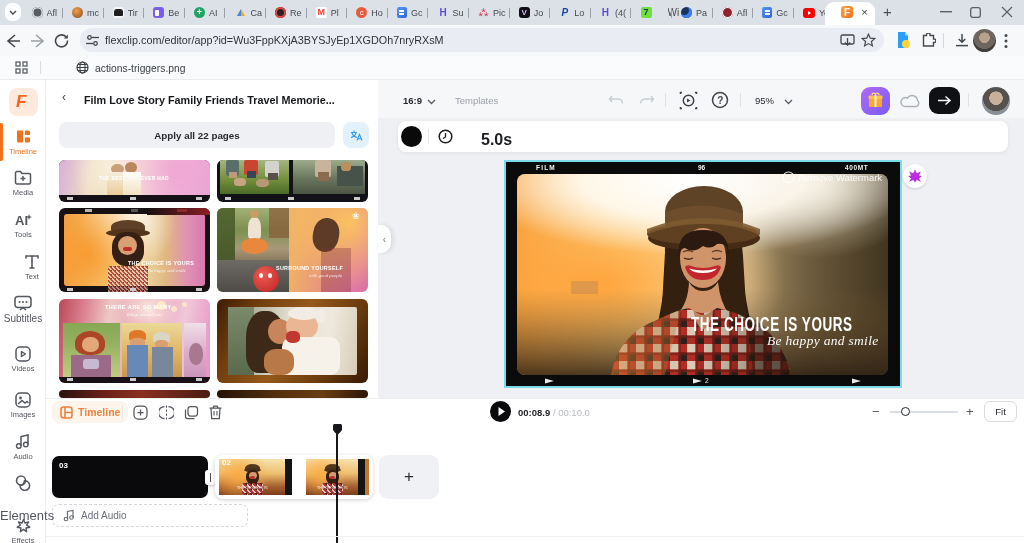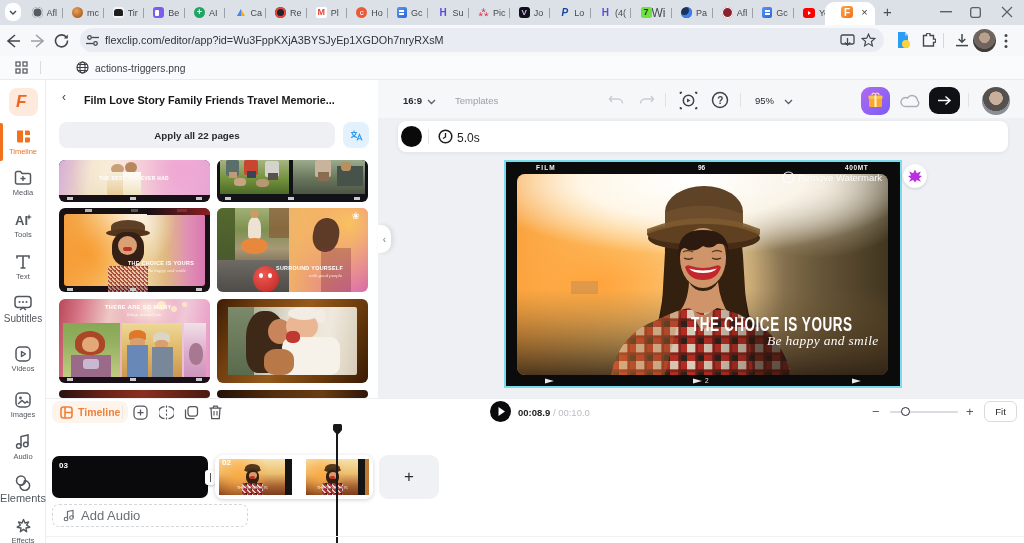--- a/index.html
+++ b/index.html
@@ -94,21 +94,21 @@
     <div style="margin-left:4px;font-size:9px;color:#45494e;width:14px;overflow:hidden;white-space:nowrap">Lo</div>
   </div>
 <div class="a" style="left:589.8px;top:8px;width:1px;height:10px;background:#9ba1a9"></div>
 <div class="a fx" style="left:599.9px;top:6px;height:13px">
     <div style="width:11px;height:11px;color:#5b4be0;font-size:10px;font-weight:bold;text-align:center;line-height:11px">H</div>
     <div style="margin-left:4px;font-size:9px;color:#45494e;width:14px;overflow:hidden;white-space:nowrap">(4(</div>
   </div>
 <div class="a" style="left:630.4px;top:8px;width:1px;height:10px;background:#9ba1a9"></div>
 <div class="a fx" style="left:640.5px;top:6px;height:13px">
     <div style="width:11px;height:11px;border-radius:2px;background:#70e03e;color:#17344d;font-size:9px;font-weight:bold;text-align:center;line-height:11px">7</div>
-    <div style="margin-left:0;font-size:12px;color:#45494e;width:14px;overflow:hidden;white-space:nowrap">Wi</div>
+    <div style="margin-left:16px;font-size:10px;color:#45494e;width:14px;overflow:hidden;white-space:nowrap">Wi</div>
   </div>
 <div class="a" style="left:671.0px;top:8px;width:1px;height:10px;background:#9ba1a9"></div>
 <div class="a fx" style="left:681.1px;top:6px;height:13px">
     <div style="width:11px;height:11px;border-radius:6px;background:#17335e;box-shadow:inset -2px -2px 0 1px #3d7ff0"></div>
     <div style="margin-left:4px;font-size:9px;color:#45494e;width:14px;overflow:hidden;white-space:nowrap">Pa</div>
   </div>
 <div class="a" style="left:711.6px;top:8px;width:1px;height:10px;background:#9ba1a9"></div>
 <div class="a fx" style="left:721.7px;top:6px;height:13px">
     <div style="width:11px;height:11px;border-radius:6px;background:#8c2130;box-shadow:inset 0 0 0 1px #fff"></div>
     <div style="margin-left:4px;font-size:9px;color:#45494e;width:14px;overflow:hidden;white-space:nowrap">Afl</div>
@@ -231,21 +231,21 @@
   </div>
 <div class="a" style="left:0;top:210px;width:46px;text-align:center;z-index:6">
     <div style="height:19px;display:flex;align-items:center;justify-content:center">
       <svg width="20" height="16">
         <text x="2" y="13" font-size="13" font-weight="bold" fill="#53575e" font-family="Liberation Sans">AI</text>
         <path d="M16 2 L16.8 4.2 L19 5 L16.8 5.8 L16 8 L15.2 5.8 L13 5 L15.2 4.2 Z" fill="#53575e"></path>
       </svg>
     </div>
     <div style="font-size:7.5px;color:#53575e;margin-top:1px">Tools</div>
   </div>
-<div class="a" style="left:0;top:252px;width:46px;text-align:center;z-index:6">
+<div class="a" style="left:9px;top:252px;width:46px;text-align:center;z-index:6">
     <div style="height:19px;display:flex;align-items:center;justify-content:center">
       <svg width="16" height="16">
         <path d="M2 4.5 L2 2 L14 2 L14 4.5 M8 2 L8 14 M5.5 14 L10.5 14" stroke="#53575e" stroke-width="1.6" fill="none"></path>
       </svg>
     </div>
     <div style="font-size:7.5px;color:#53575e;margin-top:1px">Text</div>
   </div>
 <div class="a" style="left:0;top:293px;width:46px;text-align:center;z-index:6">
     <div style="height:19px;display:flex;align-items:center;justify-content:center">
       <svg width="18" height="16">
@@ -287,21 +287,21 @@
     </div>
     <div style="font-size:7.5px;color:#53575e;margin-top:1px">Audio</div>
   </div>
 <div class="a" style="left:0;top:473px;width:46px;text-align:center;z-index:6">
     <div style="height:19px;display:flex;align-items:center;justify-content:center">
       <svg width="17" height="16">
         <circle cx="6" cy="5.5" r="4.5" fill="none" stroke="#53575e" stroke-width="1.5"></circle>
         <path d="M9.5 5.8 A4.8 4.8 0 1 1 5 10.6 A5.5 5.5 0 0 0 9.5 5.8 Z" fill="none" stroke="#53575e" stroke-width="1.5"></path>
       </svg>
     </div>
-    <div style="font-size:11px;color:#53575e;margin-top:0">Elements</div>
+    <div style="font-size:13px;color:#53575e;margin-top:16px">Elements</div>
   </div>
 <div class="a" style="left:0;top:516px;width:46px;text-align:center;z-index:6">
     <div style="height:19px;display:flex;align-items:center;justify-content:center">
       <svg width="17" height="16">
         <path d="M8.5 1.5 L10 5 L13.6 4 L11.6 7.2 L14.8 9.2 L11 10 L11.6 13.8 L8.5 11.4 L5.4 13.8 L6 10 L2.2 9.2 L5.4 7.2 L3.4 4 L7 5 Z" fill="none" stroke="#53575e" stroke-width="1.4" stroke-linejoin="round"></path>
       </svg>
     </div>
     <div style="font-size:7.5px;color:#53575e;margin-top:1px">Effects</div>
   </div>
 <div class="a" style="left:47px;top:80px;width:331px;height:318px;background:#fff"></div>
@@ -489,21 +489,21 @@
   </svg>
 <div class="a" style="left:968px;top:93px;width:1px;height:14px;background:#e0e2e6"></div>
 <div class="a" style="left:982px;top:87px;width:28px;height:28px;border-radius:50%;background:radial-gradient(circle at 50% 40%,#c8b09a 0 30%,#55514e 32% 58%,#8a8f96 60%),#777"></div>
 <div class="a" style="left:398px;top:121px;width:610px;height:31px;background:#fff;border-radius:8px;box-shadow:0 1px 4px rgba(20,22,26,.07)"></div>
 <div class="a" style="left:401px;top:126px;width:21px;height:21px;border-radius:50%;background:#0a0a0a"></div>
 <div class="a" style="left:428px;top:129px;width:1px;height:15px;background:#e4e6ea"></div>
 <svg class="a" style="left:438px;top:129px" width="15" height="15">
     <circle cx="7.5" cy="7.5" r="6.3" fill="none" stroke="#1c1e22" stroke-width="1.5"></circle>
     <path d="M7.5 4 L7.5 8 L5 9.5" stroke="#1c1e22" stroke-width="1.3" fill="none"></path>
   </svg>
-<div class="a" style="left:457px;top:131px;font-size:12px;font-weight:normal;color:#1c1e22">5.0s</div>
+<div class="a" style="left:481px;top:131px;font-size:16px;font-weight:bold;color:#1c1e22">5.0s</div>
 <div class="a" style="left:504px;top:160px;width:398px;height:228px;border:2px solid #79dcea;background:#0b0b0b"></div>
 <div class="a" style="left:536px;top:164px;font-size:6.5px;font-weight:bold;color:#f2f2f2;letter-spacing:1.2px">FILM</div>
 <div class="a" style="left:698px;top:164px;font-size:6.5px;font-weight:bold;color:#f2f2f2">96</div>
 <div class="a" style="left:845px;top:164px;font-size:6.5px;font-weight:bold;color:#f2f2f2;letter-spacing:.6px">400MT</div>
 <svg class="a" style="left:544px;top:378px" width="12" height="6">
     <path d="M1 0.5 L1 5.5 L10 3 Z" fill="#e8e8e8"></path>
   </svg>
 <svg class="a" style="left:692px;top:378px" width="12" height="6">
     <path d="M1 0.5 L1 5.5 L10 3 Z" fill="#e8e8e8"></path>
   </svg>
@@ -667,17 +667,17 @@
 <div class="a" style="left:358px;top:459px;width:7px;height:36px;background:#141414"></div>
 <div class="a" style="left:365px;top:459px;width:4px;height:36px;background:#c07830"></div>
 <div class="a" style="left:222px;top:458px;font-size:8px;color:#fff;font-weight:bold;z-index:3">02</div>
 <div class="a fx" style="left:379px;top:455px;width:60px;height:44px;background:#f0f1f4;border-radius:9px;justify-content:center;color:#2a2d31;font-size:17px;font-weight:300">+</div>
 <div class="a fx" style="left:52px;top:504px;width:196px;height:23px;border:1px dashed #d4d7db;border-radius:7px">
     <svg width="12" height="13" style="margin-left:10px">
       <path d="M4.5 10 L4.5 2.5 L10 1.5 L10 8.5" fill="none" stroke="#6a6e75" stroke-width="1.2"></path>
       <circle cx="3" cy="10" r="1.8" fill="none" stroke="#6a6e75" stroke-width="1.1"></circle>
       <circle cx="8.5" cy="8.5" r="1.8" fill="none" stroke="#6a6e75" stroke-width="1.1"></circle>
     </svg>
-    <div style="margin-left:6px;font-size:13px;color:#6a6e75">Add Audio</div>
+    <div style="margin-left:6px;font-size:10px;color:#6a6e75">Add Audio</div>
   </div>
 <div class="a" style="left:332.5px;top:424px;width:9px;height:7px;background:#17181b;border-radius:1.5px"></div>
 <div class="a" style="left:334.5px;top:429px;width:5px;height:5px;background:#17181b;transform:rotate(45deg)"></div>
 <div class="a" style="left:336px;top:431px;width:1.6px;height:112px;background:#17181b"></div>
 <div class="a" style="left:46px;top:536px;width:978px;height:1px;background:#f0f1f3"></div>
 </body></html>

